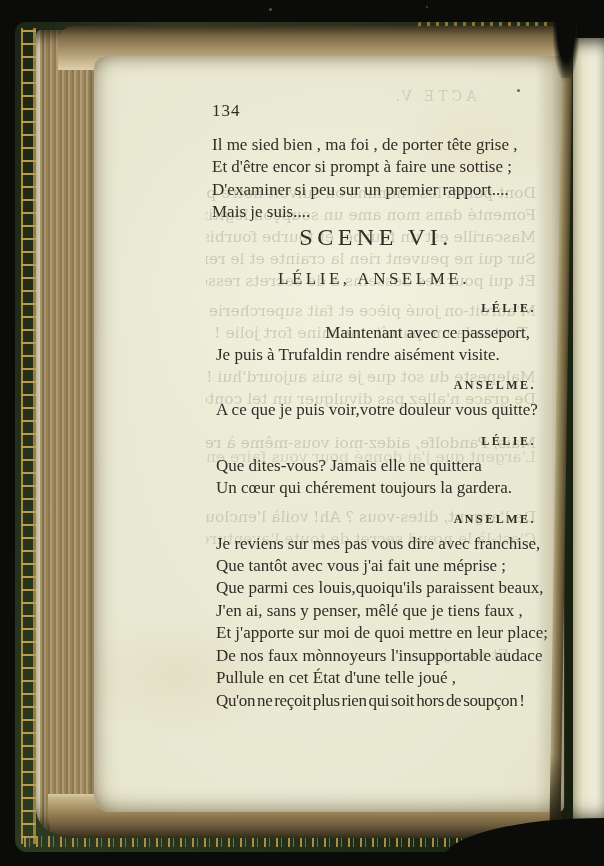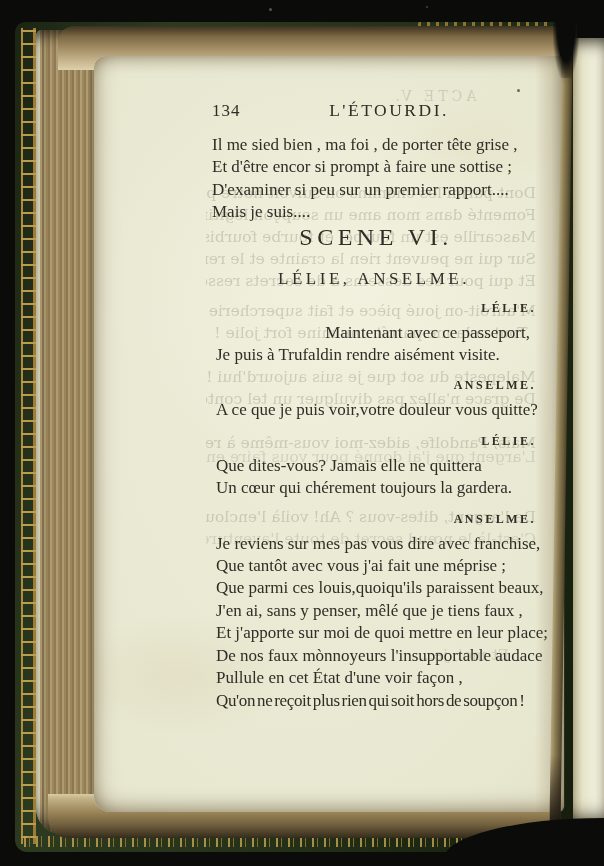--- a/index.html
+++ b/index.html
@@ -119,21 +119,20 @@
       <div class="st">Mais, Pandolfe, aidez-moi vous-même à retirer</div>
       <div class="st">L'argent que j'ai donné pour vous faire enterrer.</div>
       <div class="st">De l'argent, dites-vous ? Ah! voilà l'enclouure!</div>
       <div class="st">C'est-là le nœud secret de toute l'aventure :</div>
       <div class="st">Et moi, je...</div>
     </div>
 
     <div class="content">
       <div class="pg-header">
         <span class="page-num">134</span>
-        <div class="running-title">L'ÉTOURDI.</div>
       </div>
 
       <div class="verse">
         <div class="verse-line">Il me sied bien , ma foi , de porter tête grise ,</div>
         <div class="verse-line">Et d'être encor si prompt à faire une sottise ;</div>
         <div class="verse-line">D'examiner si peu sur un premier rapport....</div>
         <div class="verse-line">Mais je suis....</div>
       </div>
 
       <div class="scene-heading">SCENE VI.</div>
@@ -164,21 +163,21 @@
 
       <div>
         <div class="speaker">ANSELME.</div>
         <div class="dialogue-lines">
           <div class="verse-line">Je reviens sur mes pas vous dire avec franchise,</div>
           <div class="verse-line">Que tantôt avec vous j'ai fait une méprise ;</div>
           <div class="verse-line">Que parmi ces louis,quoiqu'ils paraissent beaux,</div>
           <div class="verse-line">J'en ai, sans y penser, mêlé que je tiens faux ,</div>
           <div class="verse-line">Et j'apporte sur moi de quoi mettre en leur place;</div>
           <div class="verse-line">De nos faux mònnoyeurs l'insupportable audace</div>
-          <div class="verse-line">Pullule en cet État d'une voir façon ,</div>
+          <div class="verse-line">Pullule en cet État d'une telle joué ,</div>
           <div class="verse-line tight">Qu'on ne reçoit plus rien qui soit hors de soupçon !</div>
         </div>
       </div>
     </div>
 
     <div class="gutter-shade"></div>
   </div>
 
   <div class="gutter-crease"></div>
   <div class="facing-page"></div>

